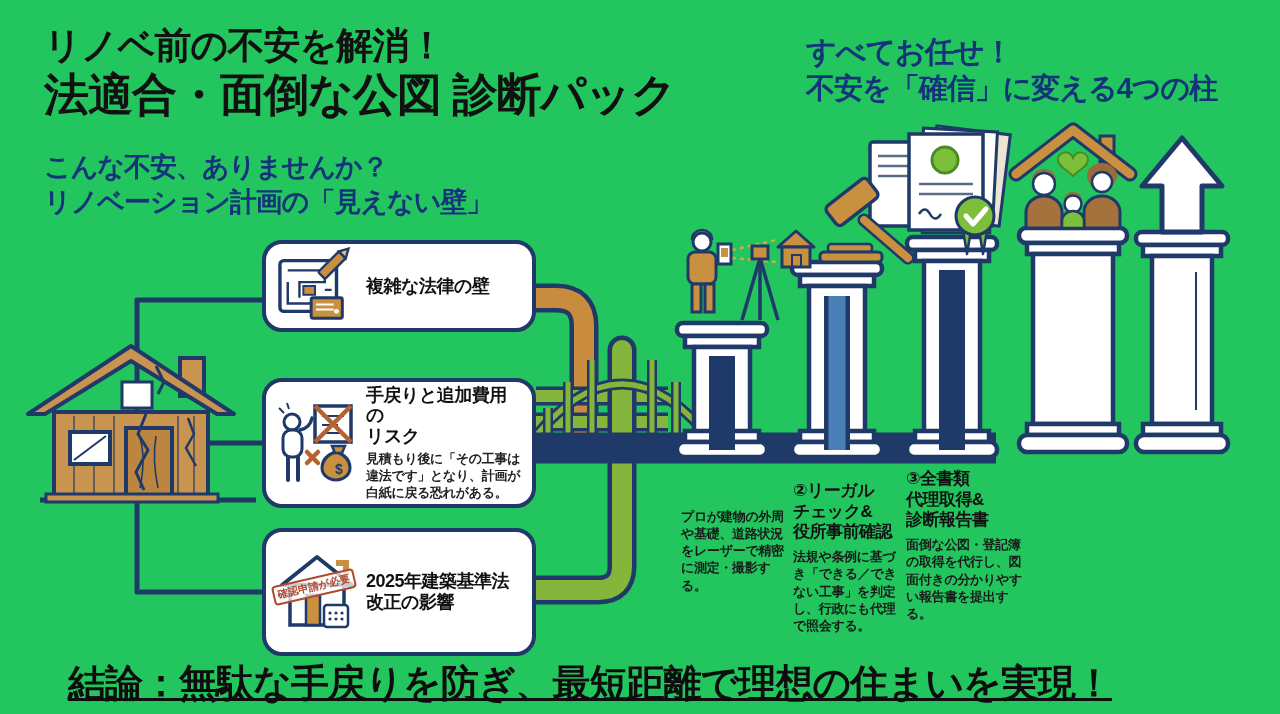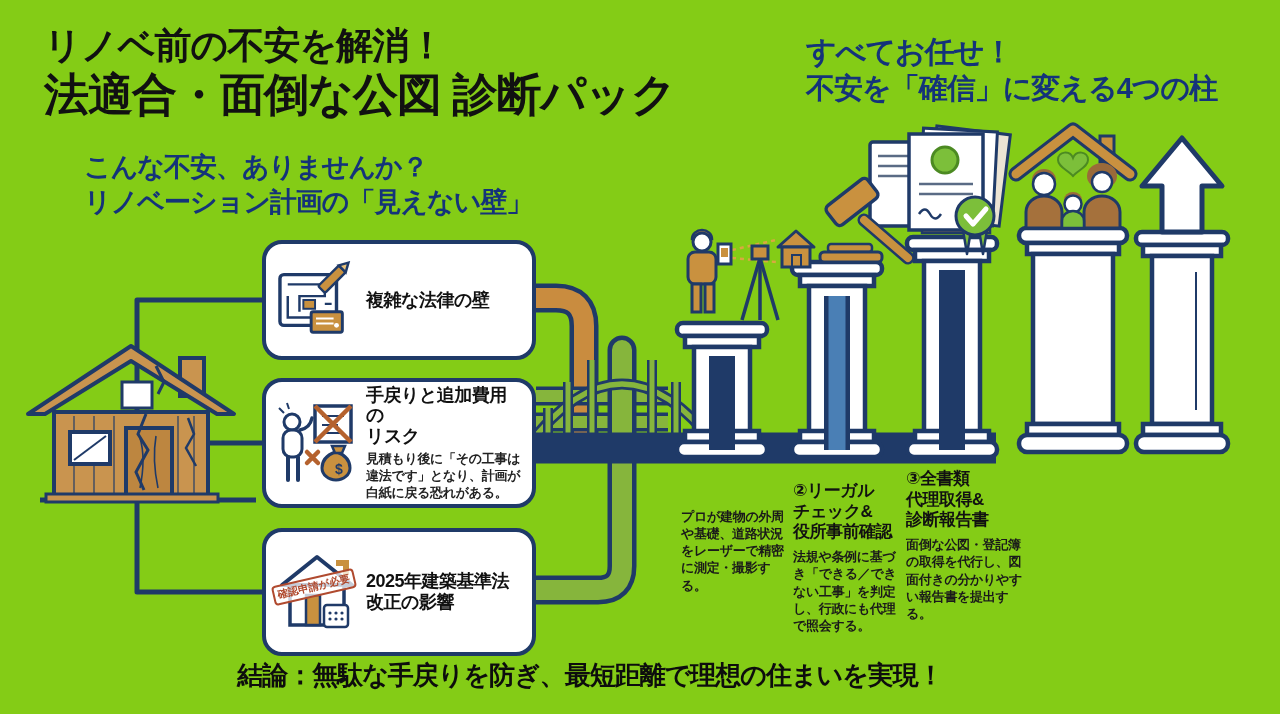--- a/index.html
+++ b/index.html
@@ -1,33 +1,33 @@
 <!DOCTYPE html>
 <html><head>
 <meta charset="utf-8">
 <style>
   html,body{margin:0;padding:0;}
   body{
     width:1280px;height:714px;overflow:hidden;
     font-family:"Liberation Sans","DejaVu Sans",sans-serif;
     background:#f7f5f0;
   }
-  .canvas{position:relative;width:1280px;height:714px;background:#84cc16;}
+  .canvas{position:relative;width:1280px;height:714px;background:#22c55e;}
   .art{position:absolute;left:0;top:0;pointer-events:none;}
 
   .abs{position:absolute;}
 
   
   .main-title{left:44px;top:24px;color:#111;font-weight:900;letter-spacing:-1px;line-height:1.2;}
   .main-title .l1{font-size:37px;}
   .main-title .l2{font-size:45px;}
   .right-title{left:806px;top:34px;width:448px;text-align:left;color:#14337a;font-weight:900;letter-spacing:-1px;line-height:1.22;}
   .right-title .l1{font-size:30px;}
   .right-title .l2{font-size:29px;}
-  .intro{left:44px;top:150px;color:#14337a;font-weight:900;letter-spacing:-1px;line-height:1.3;font-size:27px;margin-left:40px;}
+  .intro{left:44px;top:150px;color:#14337a;font-weight:900;letter-spacing:-1px;line-height:1.3;font-size:27px;}
 
   
   .pbox{
     left:262px;width:274px;background:#fff;border:4px solid #1f3a68;border-radius:20px;
     box-sizing:border-box;display:flex;align-items:center;gap:8px;padding:8px 10px 8px 10px;
   }
   .pbox .icon-wrap{width:82px;flex:0 0 82px;display:flex;align-items:center;justify-content:center;position:relative;}
   .pbox .txt{flex:1;}
   .pbox .box-title{font-size:18px;font-weight:900;color:#111;line-height:1.15;white-space:pre-line;letter-spacing:-0.5px;}
   .pbox .box-body{font-size:13px;font-weight:700;color:#222;line-height:1.32;margin-top:3px;letter-spacing:-0.3px;}
@@ -38,21 +38,21 @@
   }
 
   
   .step{width:114px;}
   .step .step-label{font-size:17px;font-weight:900;color:#111;line-height:1.22;white-space:pre-line;letter-spacing:-0.5px;}
   .step .step-body{font-size:13px;font-weight:700;color:#1a1a1a;line-height:1.32;margin-top:5px;letter-spacing:-0.3px;}
   .step1{left:681px;top:503px;}
   .step2{left:793px;top:481px;}
   .step3{left:906px;top:469px;width:118px;}
 
-  .conclusion{left:0;top:658px;width:1180px;text-align:center;color:#0d0d0d;font-size:26px;font-weight:900;letter-spacing:-1px;}
+  .conclusion{left:0;top:658px;width:1180px;text-align:center;color:#0d0d0d;font-size:38px;font-weight:900;letter-spacing:-1px;text-decoration:underline;}
 </style>
 </head>
 <body>
 
 <div class="canvas">
 
   <svg class="art" width="1280" height="714" viewBox="0 0 1280 714">
     <defs>
       <linearGradient id="pipeH" x1="0" y1="0" x2="1" y2="0">
         <stop offset="0" stop-color="#86b53c"></stop>
@@ -278,21 +278,21 @@
   <div class="abs right-title">
     <div class="l1">すべてお任せ！</div>
     <div class="l2">不安を「確信」に変える4つの柱</div>
   </div>
 
   <div class="abs intro">
     <div>こんな不安、ありませんか？</div>
     <div>リノベーション計画の「見えない壁」</div>
   </div>
 
-  <div class="abs pbox" style="top:240px;height:120px;">
+  <div class="abs pbox" style="top:240px;height:92px;">
     <div class="icon-wrap">
       <svg width="78" height="78" viewBox="0 0 80 80">
         <rect x="2" y="14" width="58" height="52" rx="4" fill="#fff" stroke="#1f3a68" stroke-width="3.5"></rect>
         <path d="M10,24 H48 V36 H22 V52 M10,36 V58 H36 M48,44 H55" fill="none" stroke="#1f3a68" stroke-width="2.5"></path>
         <rect x="26" y="40" width="12" height="9" fill="#c9913f" stroke="#1f3a68" stroke-width="2"></rect>
         <g transform="rotate(-45 56 18)">
           <rect x="40" y="13" width="30" height="10" rx="2" fill="#c9913f" stroke="#1f3a68" stroke-width="2.5"></rect>
           <polygon points="70,13 79,18 70,23" fill="#e8c27a" stroke="#1f3a68" stroke-width="2.5"></polygon>
         </g>
         <rect x="34" y="52" width="32" height="21" rx="2" fill="#c9913f" stroke="#1f3a68" stroke-width="3"></rect>

